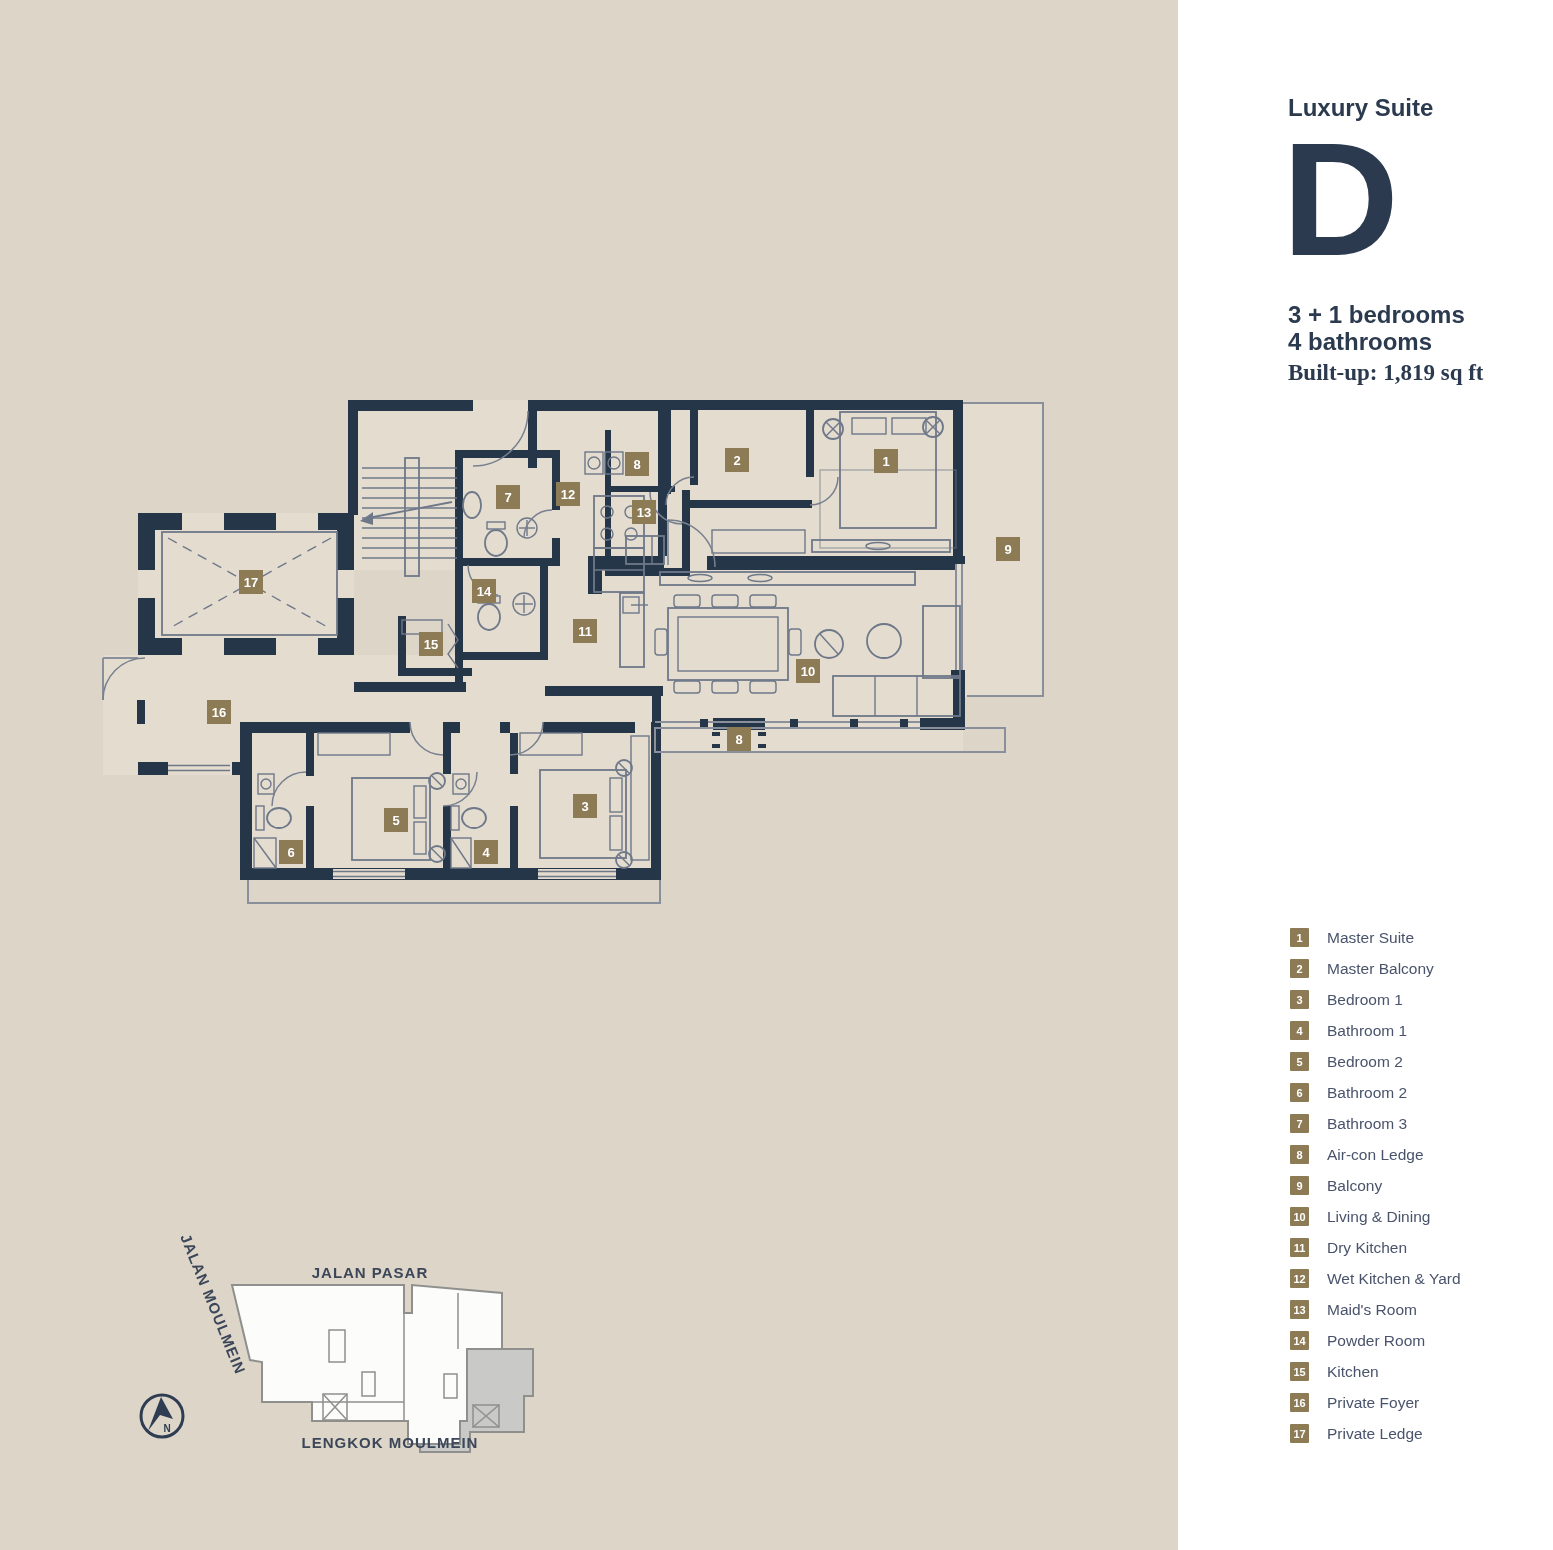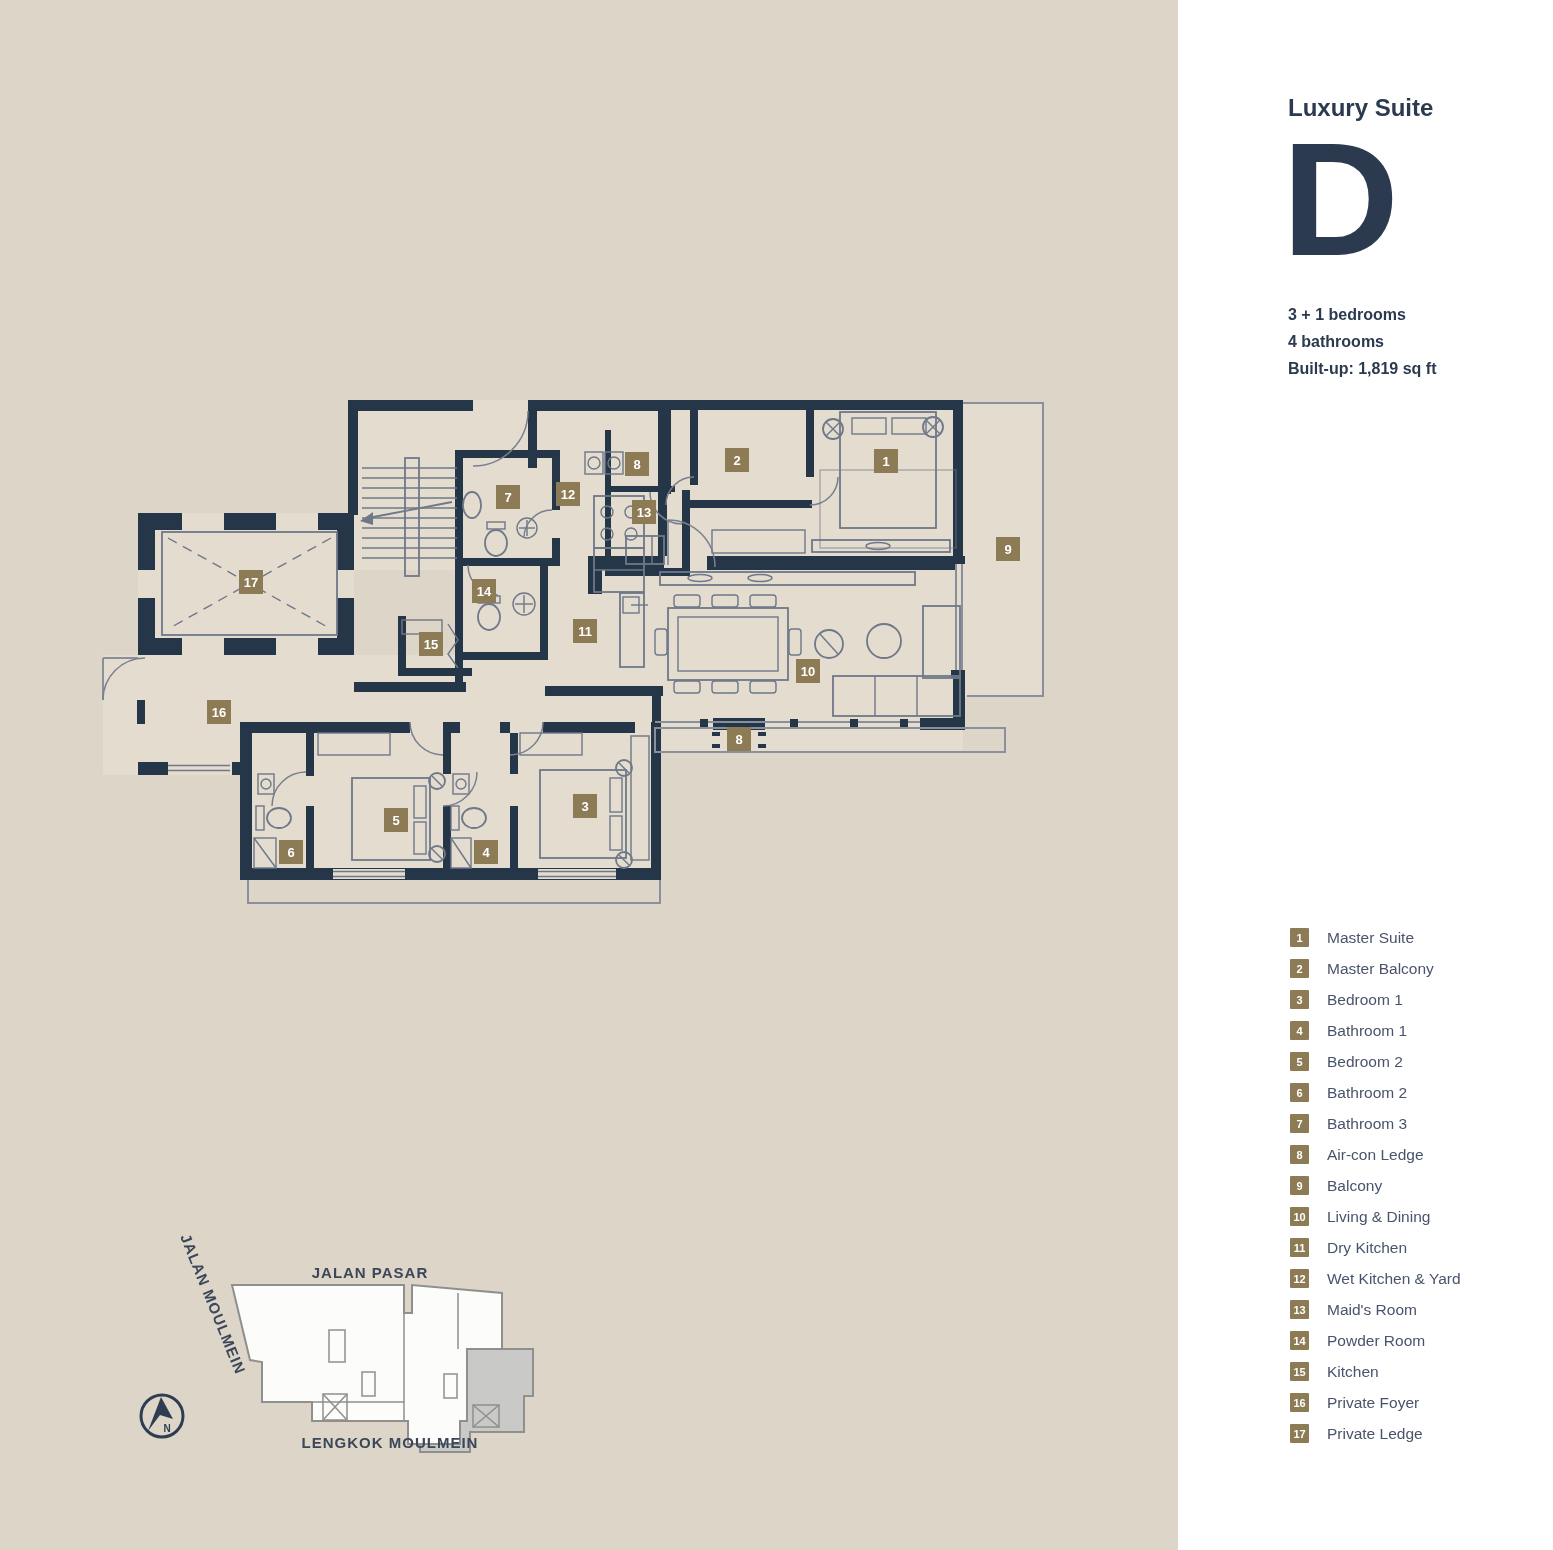--- a/index.html
+++ b/index.html
@@ -3,22 +3,22 @@
 <meta charset="utf-8">
 <style>
   html,body{margin:0;padding:0;background:#ffffff;}
   .stage{position:relative;width:1553px;height:1550px;background:#ffffff;overflow:hidden;
          font-family:"Liberation Sans","DejaVu Sans",sans-serif;}
   .plan-panel{position:absolute;left:0;top:0;width:1178px;height:1550px;background:#ddd5c8;}
   .plan-panel svg{position:absolute;left:0;top:0;}
   .info-panel{position:absolute;left:1178px;top:0;width:375px;height:1434px;background:#ffffff;}
   .suite-title{position:absolute;left:110px;top:94px;font-size:24px;font-weight:700;color:#2b3a4e;}
   .unit-letter{position:absolute;left:104px;top:118px;font-size:162px;line-height:1;font-weight:700;color:#2b3a4e;}
-  .specs{position:absolute;left:110px;top:301px;font-size:16px;font-weight:700;color:#2b3a4e;line-height:27px;}
-  .builtup{position:absolute;left:110px;top:360px;font-size:16px;font-weight:700;color:#2b3a4e;}
+  .specs{position:absolute;left:110px;top:301px;font-size:24px;font-weight:700;color:#2b3a4e;line-height:27px;}
+  .builtup{position:absolute;left:110px;top:360px;font-size:23px;font-weight:700;color:#2b3a4e;font-family:Liberation Serif, serif;}
   .legend{position:absolute;left:112px;top:928px;display:flex;flex-direction:column;gap:12px;}
   .legend-row{display:flex;align-items:center;height:19px;}
   .lbadge{width:19px;height:19px;background:#8d7b55;color:#ffffff;font-size:11px;font-weight:700;
           display:flex;align-items:center;justify-content:center;flex:0 0 19px;border-radius:1px;}
   .llabel{margin-left:18px;font-size:15.5px;color:#49536b;white-space:nowrap;}
   
   .wall{fill:#263649;}
   .floor{fill:#e4ddcf;}
   .fur{stroke:#6e7889;stroke-width:1.8;fill:none;}
   .furl{stroke:#6e7889;stroke-width:1.4;fill:none;}

